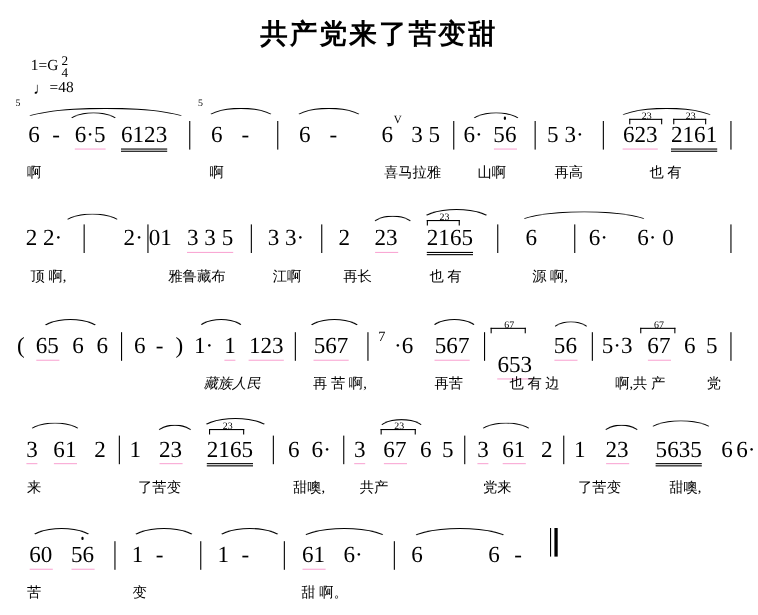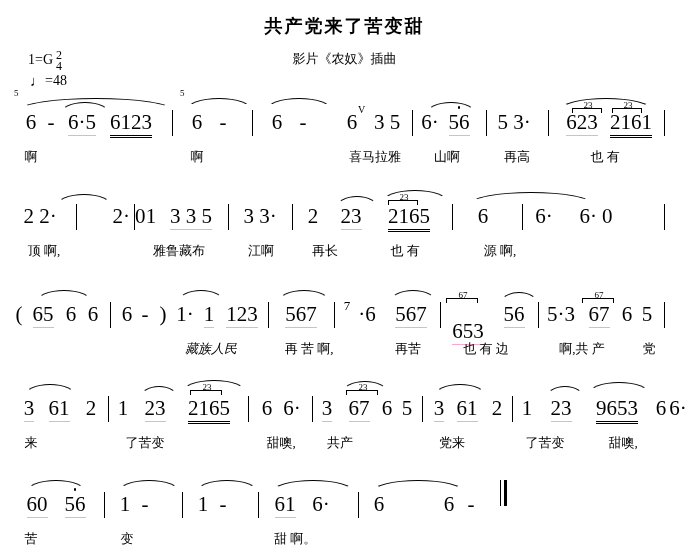--- a/index.html
+++ b/index.html
@@ -20,21 +20,21 @@
     left: 0; top: 0;
     width: 689px;
     height: 559px;
   }
   .title {
     position: absolute;
     top: 14px;
     left: 0;
     width: 689px;
     text-align: center;
-    font-size: 18px;
+    font-size: 25px;
     font-weight: bold;
     letter-spacing: 2px;
     font-family: "Liberation Serif", serif;
   }
   .subtitle {
     position: absolute;
     top: 50px;
     left: 0;
     width: 689px;
     text-align: center;
@@ -183,21 +183,20 @@
     position: absolute;
     font-size: 10px;
   }
 </style>
 </head>
 <body>
 
 <div class="sheet">
 
   <div class="title">共产党来了苦变甜</div>
-  <div class="subtitle">影片《农奴》插曲</div>
 
 
   <div class="meta">
     <span class="key">1=G</span><span class="frac"><span class="num">2</span><span class="den">4</span></span>
   </div>
 
   <div class="tempo">
     <span class="note">♩</span><span>=48</span>
   </div>
 
@@ -393,21 +392,21 @@
       <div class="cell" style="left:430px; top:14px; width:18px;"><span class="u1">3</span></div>
       <div class="cell" style="left:450px; top:14px; width:34px;"><span class="u1">61</span></div>
       <div class="cell" style="left:488px; top:14px; width:18px;">2</div>
       <div class="bar" style="left:512px; top:14px;"></div>
 
       <div class="cell" style="left:518px; top:14px; width:18px;">1</div>
       <div class="slur" style="left:546px; top:4px; width:36px;"></div>
       <div class="cell" style="left:544px; top:14px; width:34px;"><span class="u1">23</span></div>
 
       <div class="slur" style="left:588px; top:0px; width:60px;"></div>
-      <div class="cell" style="left:586px; top:14px; width:62px;"><span class="u2">9653</span></div>
+      <div class="cell" style="left:586px; top:14px; width:62px;"><span class="u2">5635</span></div>
       <div class="cell" style="left:652px; top:14px; width:18px;">6</div>
       <div class="cell" style="left:668px; top:14px; width:20px;">6·</div>
     </div>
 
     <div class="lyrics" style="top:52px;">
       <div class="lyr" style="left:18px; width:26px;">来</div>
       <div class="lyr" style="left:112px; width:66px;">了苦变</div>
       <div class="lyr" style="left:254px; width:54px;">甜噢,</div>
       <div class="lyr" style="left:316px; width:48px;">共产</div>
       <div class="lyr" style="left:428px; width:48px;">党来</div>

